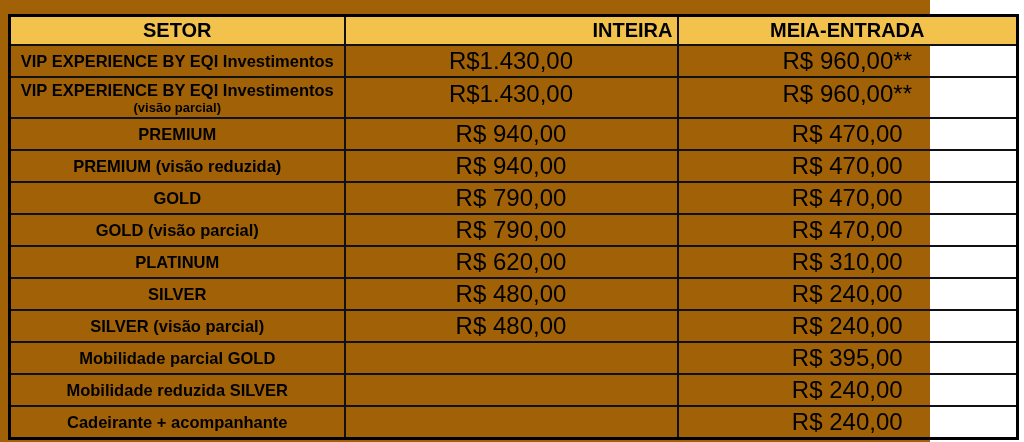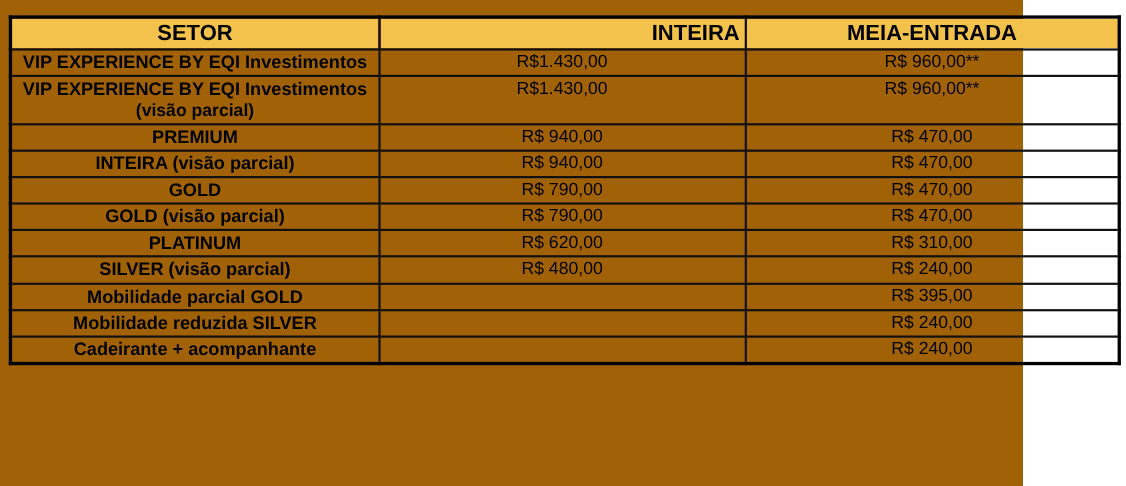--- a/index.html
+++ b/index.html
@@ -37,39 +37,39 @@
     font-weight: bold;
     color: #000000;
   }
   td.sector-cell {
     font-weight: bold;
     font-size: 16.5px;
     line-height: 1.22;
   }
   td.value-cell {
     font-weight: normal;
-    font-size: 16px;
+    font-size: 24px;
   }
   tbody tr {
     height: 24px;
     margin-top: 48px;
   }
   tbody tr.tall {
     height: 41px;
   }
   tbody tr.tall td.value-cell {
     vertical-align: top;
     padding-top: 2px;
   }
   tbody tr.tall td.sector-cell {
     white-space: normal;
   }
   .sector-line2 {
     display: block;
-    font-size: 16px;
+    font-size: 13px;
   }
 </style>
 </head>
 <body>
 
 <div class="page">
   <table class="price-table">
     <colgroup>
       <col style="width:335px">
       <col style="width:333px">
@@ -92,38 +92,43 @@
           <td class="sector-cell">VIP EXPERIENCE BY EQI Investimentos<span class="sector-line2">(visão parcial)</span></td>
           <td class="value-cell">R$1.430,00</td>
           <td class="value-cell">R$ 960,00**</td>
         </tr>
         <tr>
           <td class="sector-cell">PREMIUM</td>
           <td class="value-cell">R$ 940,00</td>
           <td class="value-cell">R$ 470,00</td>
         </tr>
         <tr>
-          <td class="sector-cell">INTEIRA (visão parcial)</td>
+          <td class="sector-cell">PREMIUM (visão reduzida)</td>
           <td class="value-cell">R$ 940,00</td>
           <td class="value-cell">R$ 470,00</td>
         </tr>
         <tr>
           <td class="sector-cell">GOLD</td>
           <td class="value-cell">R$ 790,00</td>
           <td class="value-cell">R$ 470,00</td>
         </tr>
         <tr>
           <td class="sector-cell">GOLD (visão parcial)</td>
           <td class="value-cell">R$ 790,00</td>
           <td class="value-cell">R$ 470,00</td>
         </tr>
         <tr>
           <td class="sector-cell">PLATINUM</td>
           <td class="value-cell">R$ 620,00</td>
           <td class="value-cell">R$ 310,00</td>
+        </tr>
+        <tr>
+          <td class="sector-cell">SILVER</td>
+          <td class="value-cell">R$ 480,00</td>
+          <td class="value-cell">R$ 240,00</td>
         </tr>
         <tr>
           <td class="sector-cell">SILVER (visão parcial)</td>
           <td class="value-cell">R$ 480,00</td>
           <td class="value-cell">R$ 240,00</td>
         </tr>
         <tr>
           <td class="sector-cell">Mobilidade parcial GOLD</td>
           <td class="value-cell"></td>
           <td class="value-cell">R$ 395,00</td>

